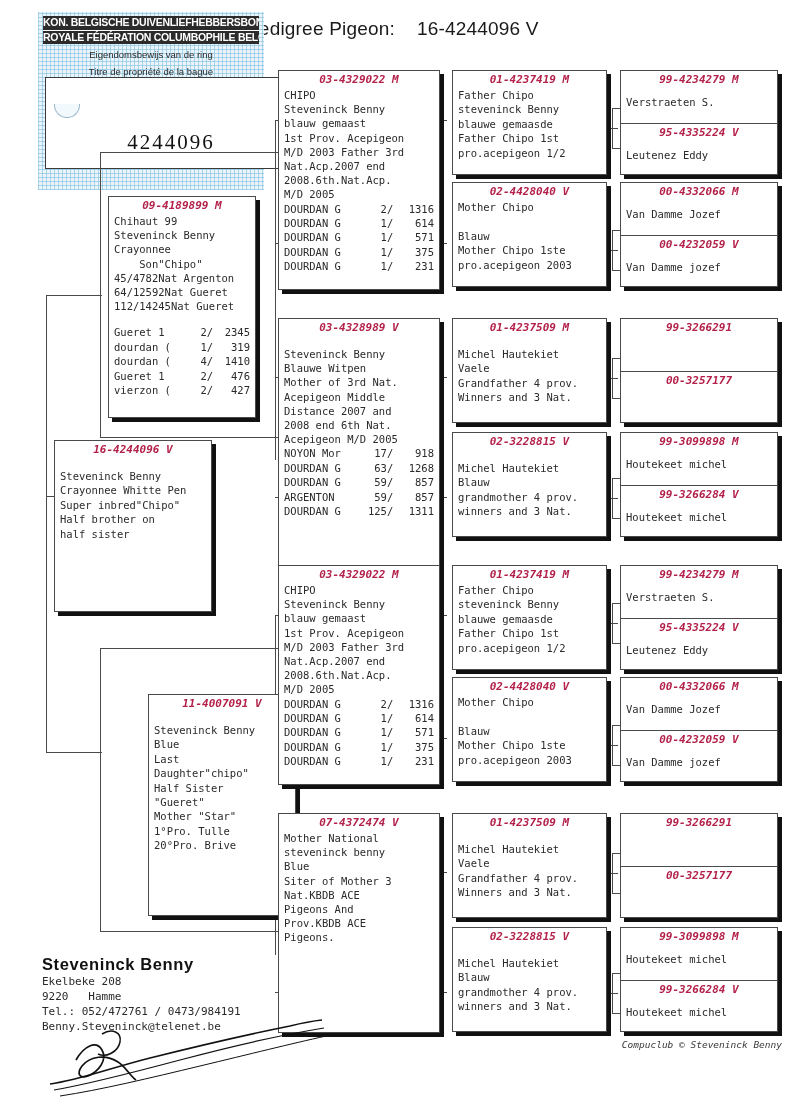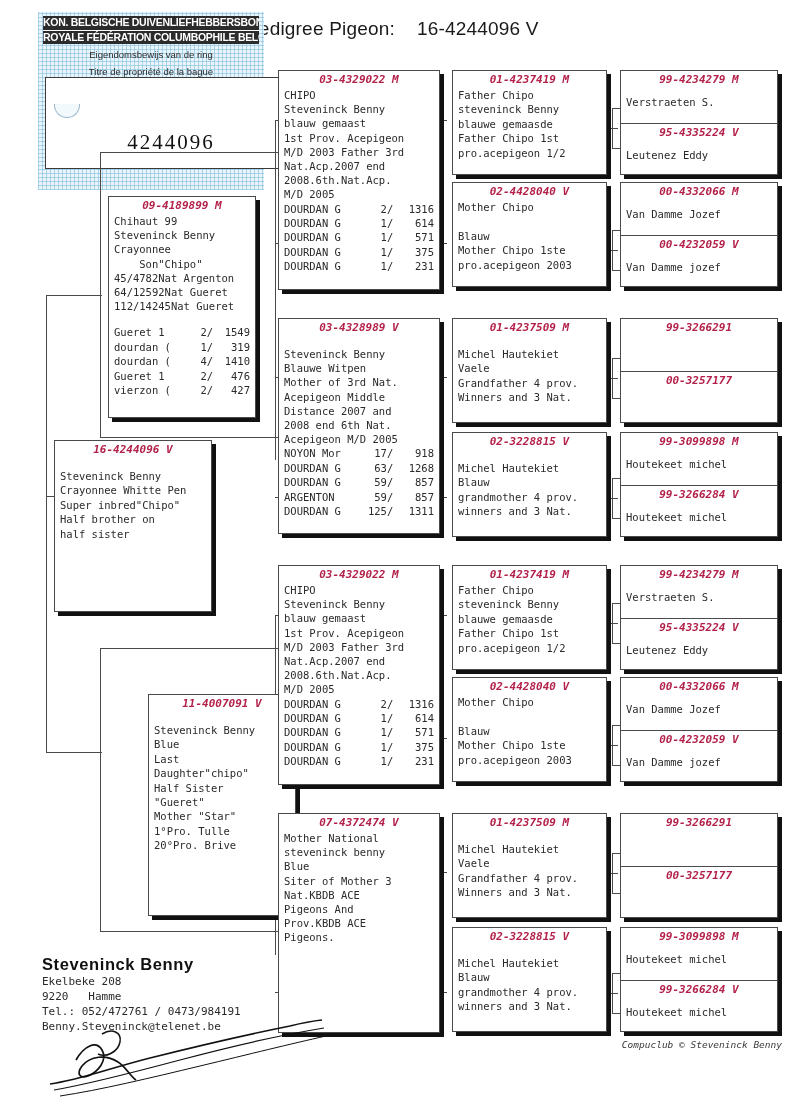--- a/index.html
+++ b/index.html
@@ -213,21 +213,21 @@
 Steveninck Benny
 Crayonnee
     Son"Chipo"
 45/4782Nat Argenton
 64/12592Nat Gueret
 112/14245Nat Gueret</div>
   <div class="results" style="margin-top:12px;">
     <div class="res-row">
       <span class="res-race">Gueret 1</span>
       <span class="res-pl">2/</span>
-      <span class="res-of">1549</span>
+      <span class="res-of">2345</span>
     </div>
     <div class="res-row">
       <span class="res-race">dourdan (</span>
       <span class="res-pl">1/</span>
       <span class="res-of">319</span>
     </div>
     <div class="res-row">
       <span class="res-race">dourdan (</span>
       <span class="res-pl">4/</span>
       <span class="res-of">1410</span>
@@ -290,21 +290,21 @@
       <span class="res-of">375</span>
     </div>
     <div class="res-row">
       <span class="res-race">DOURDAN G</span>
       <span class="res-pl">1/</span>
       <span class="res-of">231</span>
     </div>
   </div>
 </div>
 
-<div class="pbox" style="left:278px; top:318px; width:162px; height:216px;">
+<div class="pbox" style="left:278px; top:318px; width:162px; height:248px;">
   <div class="ring">03-4328989 V</div>
   <div class="body tight" style="padding-top:12px;">Steveninck Benny
 Blauwe Witpen
 Mother of 3rd Nat.
 Acepigeon Middle
 Distance 2007 and
 2008 end 6th Nat.
 Acepigeon M/D 2005</div>
   <div class="results">
     <div class="res-row">

